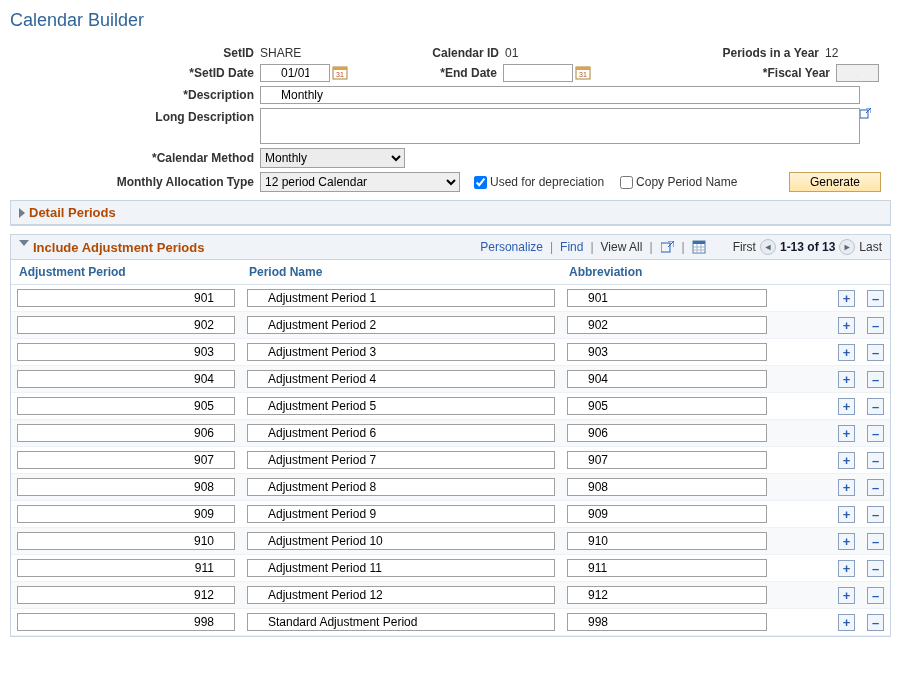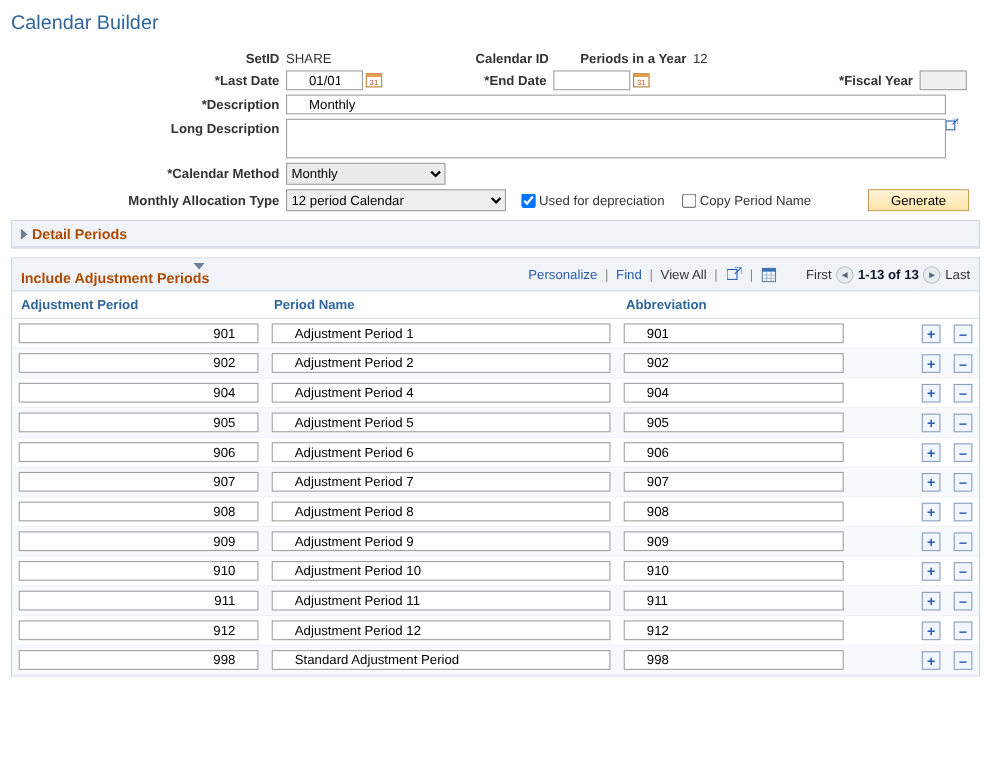--- a/index.html
+++ b/index.html
@@ -190,26 +190,27 @@
 </style>
 </head>
 <body>
 
 <h1 class="page-title">Calendar Builder</h1>
 
 <div class="form-row">
   <div class="label" style="width:250px;">SetID</div>
   <div class="value-text" style="width:165px;">SHARE</div>
   <div class="label" style="width:80px;">Calendar ID</div>
+  <div class="value-text" style="width:195px;">01</div>
   <div class="label" style="width:125px;">Periods in a Year</div>
   <div class="value-text">12</div>
 </div>
 
 <div class="form-row">
-  <div class="label" style="width:250px;">*Last Date</div>
+  <div class="label" style="width:250px;">*SetID Date</div>
   <input type="text" style="width: 70px;" value="01/01/1958">
   <span class="cal-icon">
     <svg width="16" height="16">
         <rect x="1" y="2" width="14" height="12" fill="#fff" stroke="#b08030"></rect>
         <rect x="1" y="2" width="14" height="3" fill="#e0a050"></rect>
         <text x="4" y="12" font-size="7" fill="#b05020">31</text>
       </svg>
   </span>
   <div style="width:75px;"></div>
   <div class="label" style="width:80px;">*End Date</div>
@@ -269,21 +270,21 @@
 
 <div class="grid-container">
   <div class="grid-header">
     <span class="tri tri-right"></span>
     <span class="grid-title">Detail Periods</span>
   </div>
 </div>
 
 <div class="grid-container">
   <div class="grid-toolbar">
-    <span style="display:flex;align-items:flex-end;cursor:pointer;flex-direction:column;">
+    <span style="display:flex;align-items:flex-start;cursor:pointer;">
       <span class="tri tri-down"></span>
       <span class="grid-title">Include Adjustment Periods</span>
     </span>
     <div class="grid-toolbar-right">
       <span class="link">Personalize</span>
       <span class="sep">|</span>
       <span class="link">Find</span>
       <span class="sep">|</span>
       <span>View All</span>
       <span class="sep">|</span>
@@ -333,20 +334,27 @@
             <td style="text-align: center;"><span class="row-btn">–</span></td>
           </tr>
           <tr>
             <td><input type="text" class="cell-input right" value="902" style=""></td>
             <td><input type="text" class="cell-input" value="Adjustment Period 2" style=""></td>
             <td><input type="text" class="cell-input" value="902" style="width: 200px;"></td>
             <td style="text-align: center;"><span class="row-btn">+</span></td>
             <td style="text-align: center;"><span class="row-btn">–</span></td>
           </tr>
           <tr>
+            <td><input type="text" class="cell-input right" value="903" style=""></td>
+            <td><input type="text" class="cell-input" value="Adjustment Period 3" style=""></td>
+            <td><input type="text" class="cell-input" value="903" style="width: 200px;"></td>
+            <td style="text-align: center;"><span class="row-btn">+</span></td>
+            <td style="text-align: center;"><span class="row-btn">–</span></td>
+          </tr>
+          <tr>
             <td><input type="text" class="cell-input right" value="904" style=""></td>
             <td><input type="text" class="cell-input" value="Adjustment Period 4" style=""></td>
             <td><input type="text" class="cell-input" value="904" style="width: 200px;"></td>
             <td style="text-align: center;"><span class="row-btn">+</span></td>
             <td style="text-align: center;"><span class="row-btn">–</span></td>
           </tr>
           <tr>
             <td><input type="text" class="cell-input right" value="905" style=""></td>
             <td><input type="text" class="cell-input" value="Adjustment Period 5" style=""></td>
             <td><input type="text" class="cell-input" value="905" style="width: 200px;"></td>

